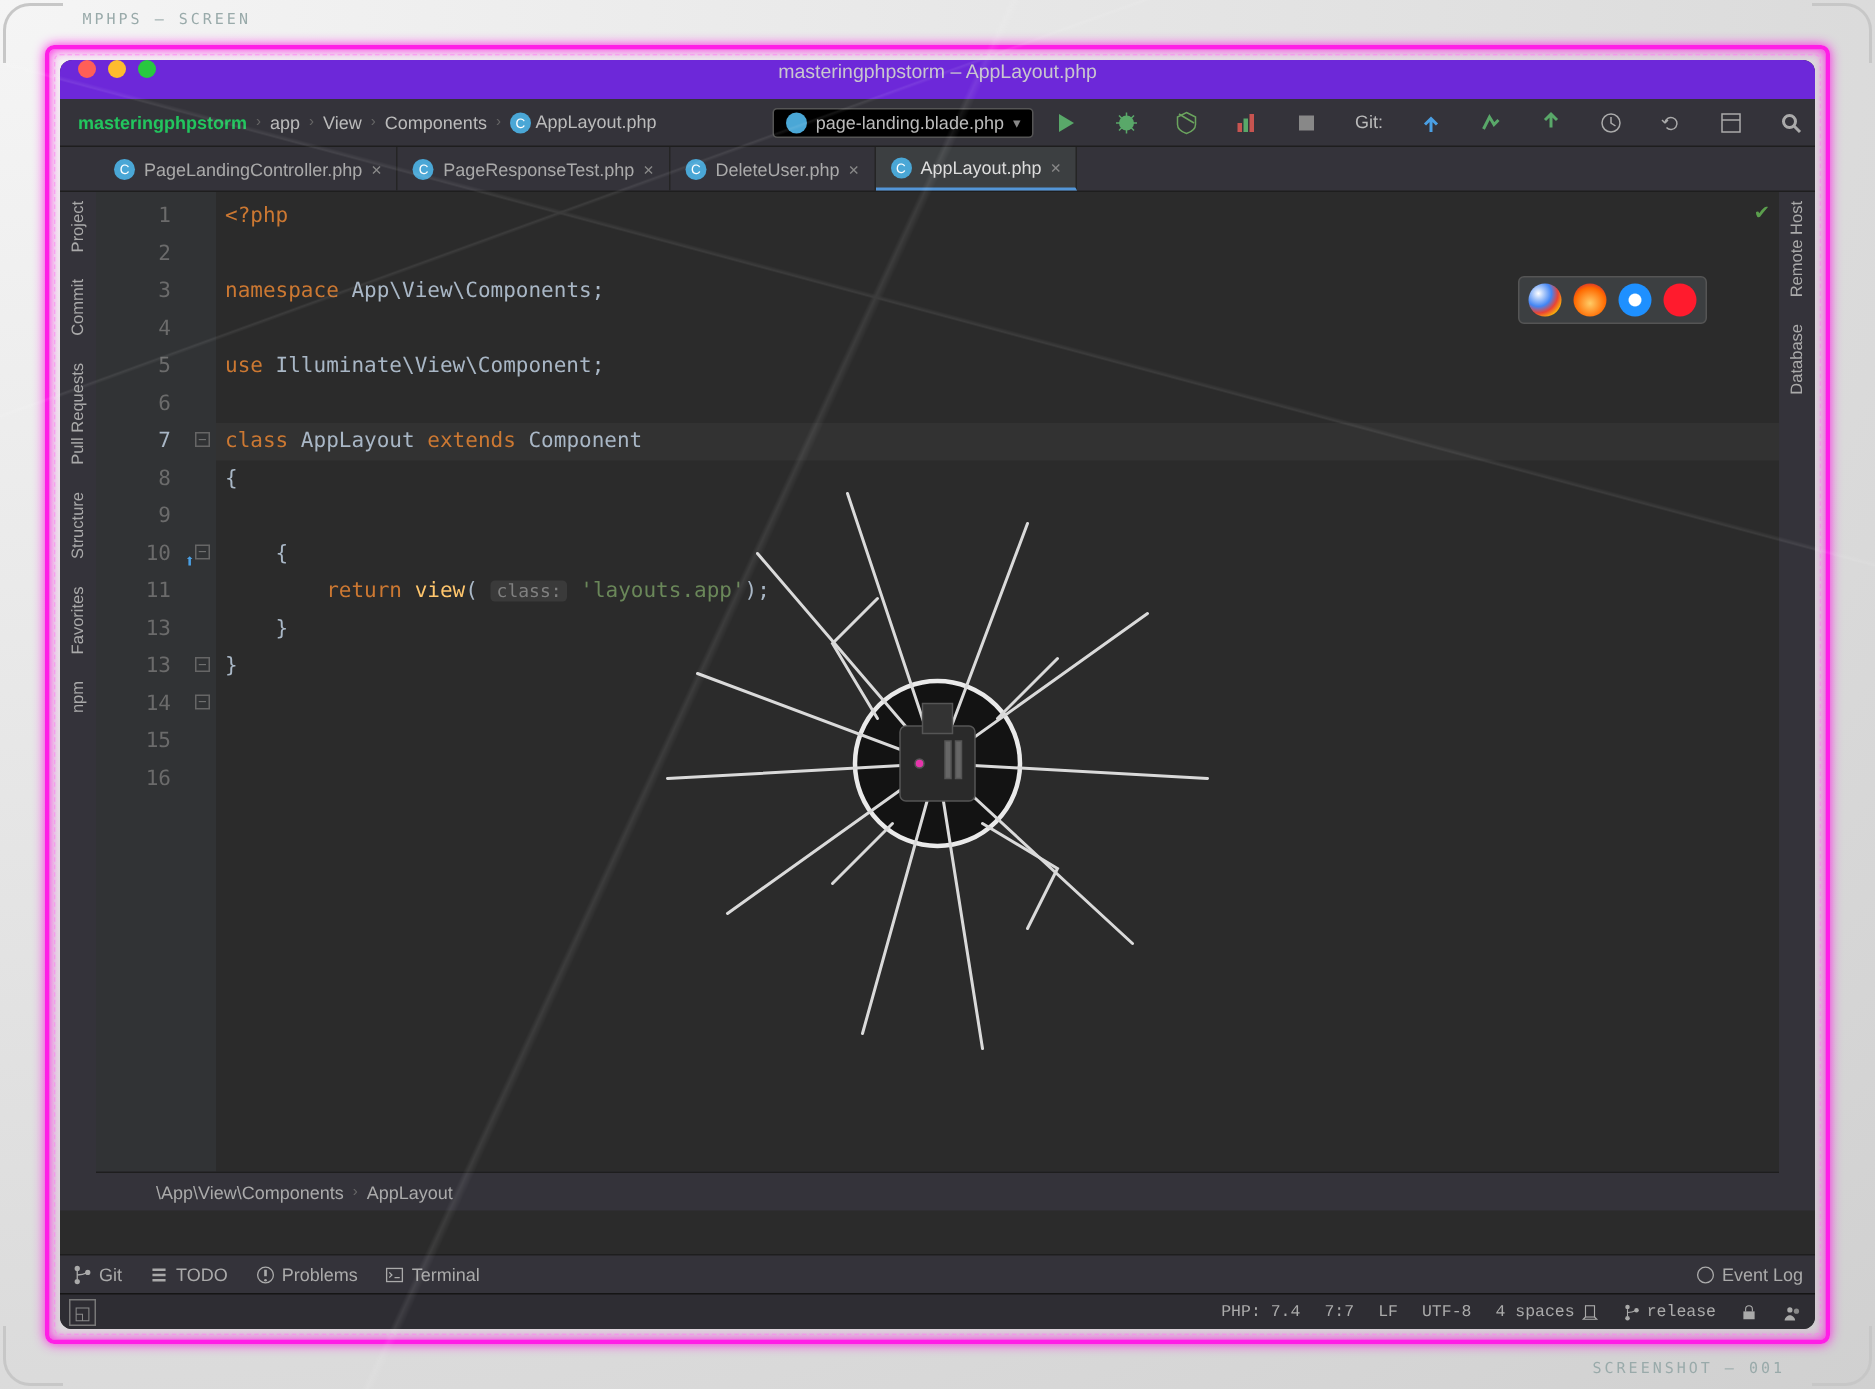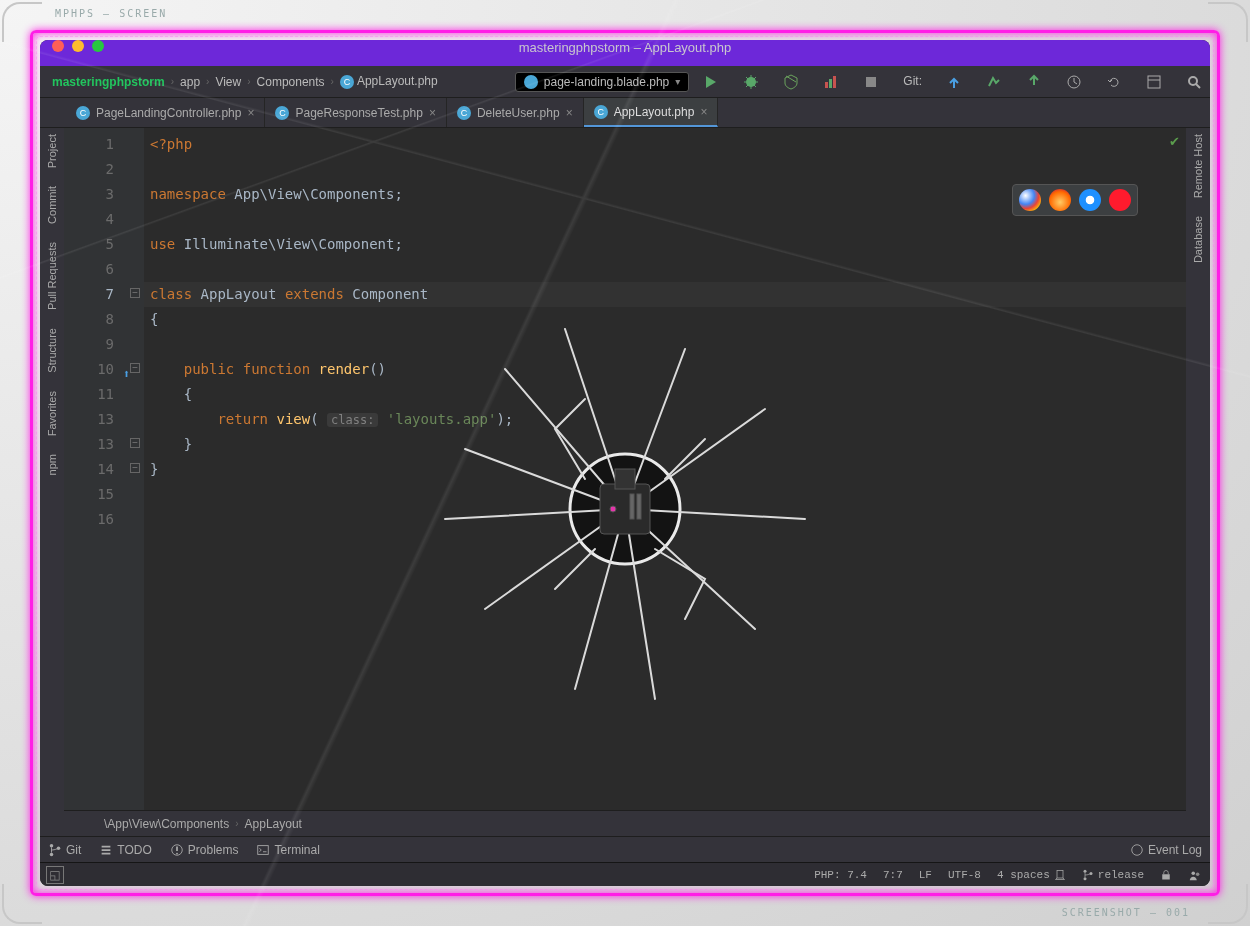--- a/index.html
+++ b/index.html
@@ -139,21 +139,21 @@
   display:flex;align-items:center;padding:0 40px;gap:6px;color:#aaa;font-size:12px;
 }
 
 .chk-ok{position:absolute;top:6px;right:6px;color:#5b9e4d;}
 
 .browsers{position:absolute;top:56px;right:48px;background:#3c3f41;border:1px solid #555;border-radius:4px;padding:4px 6px;display:flex;gap:8px;}
 .bicon{width:22px;height:22px;border-radius:50%;}
 
 .toolwindows{
   height:26px;background:#34333a;border-top:1px solid #1e1e1e;
-  display:flex;align-items:center;padding:0 8px;gap:18px;color:#aaa;font-size:12px;
+  display:flex;align-items:center;padding:0 8px;gap:18px;color:#aaa;font-size:12px;margin-top:29px;
 }
 .tw{display:flex;align-items:center;gap:4px;cursor:pointer;}
 .tw svg{width:14px;height:14px;}
 .spacer{flex:1;}
 .statusbar{
   height:24px;background:#2e2d33;border-top:1px solid #151515;
   display:flex;align-items:center;padding:0 8px;gap:16px;color:#aaa;font-size:11px;
 }
 .statusbar .spacer{flex:1;}
 .sitem{display:flex;align-items:center;gap:4px;cursor:pointer;font-family:Liberation Mono, monospace;}
@@ -348,21 +348,20 @@
           <div class="code" id="code">
               <div class="line"><span class="kw">&lt;?php</span></div>
               <div class="line"></div>
               <div class="line"><span class="kw">namespace </span><span class="ns">App\View\Components</span><span class="pun">;</span></div>
               <div class="line"></div>
               <div class="line"><span class="kw">use </span><span class="ns">Illuminate\View\Component</span><span class="pun">;</span></div>
               <div class="line"></div>
               <div class="line hl"><span class="kw">class </span><span class="cls">AppLayout </span><span class="kw">extends </span><span class="ns">Component</span></div>
               <div class="line"><span class="pun">{</span></div>
               <div class="line"></div>
-              <div class="line"><span class="pun">    </span><span class="kw">public function </span><span class="fn">render</span><span class="pun">()</span></div>
               <div class="line"><span class="pun">    {</span></div>
               <div class="line"><span class="pun">        </span><span class="kw">return </span><span class="fn">view</span><span class="pun">( </span><span class="param">class:</span><span class="pun"> </span><span class="str">'layouts.app'</span><span class="pun">);</span></div>
               <div class="line"><span class="pun">    }</span></div>
               <div class="line"><span class="pun">}</span></div>
               <div class="line"></div>
               <div class="line"></div>
             </div>
         </div>
         <div class="editor-bc">
           <span>\App\View\Components</span>

